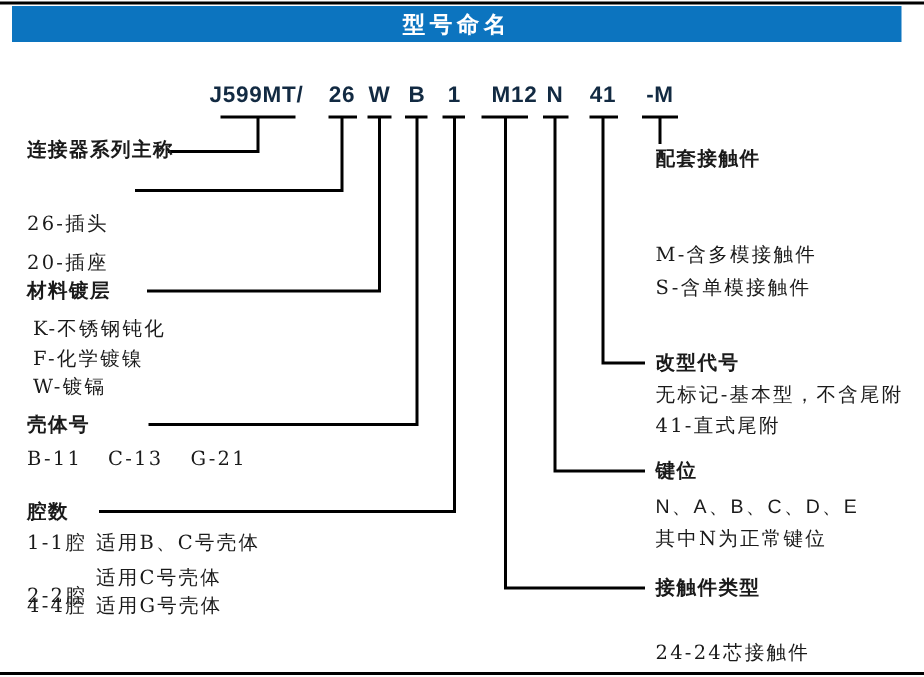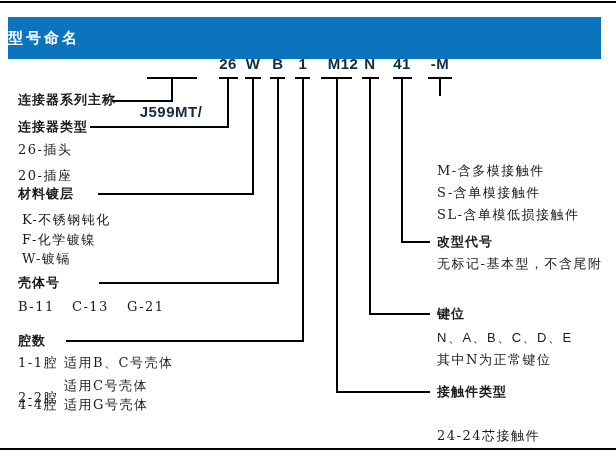--- a/index.html
+++ b/index.html
@@ -3,23 +3,23 @@
 <meta charset="utf-8">
 <style>
   html,body { margin:0; padding:0; background:#ffffff; }
   #page {
     position:relative; width:616px; height:451px; background:#fff;
     font-family:"Liberation Sans", sans-serif; overflow:hidden;
     color:var(--text, #1a1a1a);
   }
   .edge { position:absolute; left:0; width:616px; height:2px; background:#000; }
   #titlebar {
-    position:absolute; left:8px; top:17px; width:593px; height:42px;
+    position:absolute; left:8px; top:4px; width:593px; height:24px;
     background:var(--accent, #0c74bf);
-    display:flex; align-items:center; justify-content:flex-start;
+    display:flex; align-items:center; justify-content:center;
   }
   #titlebar .t {
     color:#ffffff; font-weight:bold; font-size:15px; letter-spacing:3px;
     font-family:"Liberation Sans", sans-serif;
   }
   .pn {
     position:absolute; top:55px; transform:translateX(-50%);
     font-weight:bold; font-size:15px; color:var(--part_number, #122a42);
     font-family:"Liberation Sans", sans-serif; white-space:nowrap; letter-spacing:0.5px;
   }
@@ -42,21 +42,21 @@
 
 <div id="page">
 
   <div class="edge" style="top:1px;"></div>
   <div class="edge" style="top:448px;"></div>
 
   <div id="titlebar">
     <span class="t">型号命名</span>
   </div>
 
-  <span class="pn" style="left:171px;margin-top:48px;">J599MT/</span>
+  <span class="pn" style="left:171px;">J599MT/</span>
   <span class="pn" style="left:228px;">26</span>
   <span class="pn" style="left:253px;">W</span>
   <span class="pn" style="left:278px;">B</span>
   <span class="pn" style="left:303px;">1</span>
   <span class="pn" style="left:337px;padding-left:12px;">M12</span>
   <span class="pn" style="left:370px;">N</span>
   <span class="pn" style="left:402px;">41</span>
   <span class="pn" style="left:440px;">-M</span>
 
   <svg class="lines" width="616" height="451">
@@ -80,21 +80,20 @@
 
       <polyline points="337,78 337,392 430,392"></polyline>
       <polyline points="370,78 370,314 430,314"></polyline>
       <polyline points="402,78 402,242 430,242"></polyline>
       <polyline points="440,78 440,96"></polyline>
     </g>
   </svg>
 
   <span class="lbl-b" style="left:18px; top:91px;">连接器系列主称</span>
 
-  <span class="lbl-b" style="left:18px; top:118px;">连接器类型</span>
   <span class="itm" style="left:18px; top:141px;">26-插头</span>
   <span class="itm" style="left:18px; top:167px;">20-插座</span>
 
   <span class="lbl-b" style="left:18px; top:185px;">材料镀层</span>
   <span class="itm" style="left:22px; top:211px;">K-不锈钢钝化</span>
   <span class="itm" style="left:22px; top:231px;">F-化学镀镍</span>
   <span class="itm" style="left:22px; top:250px;">W-镀镉</span>
 
   <span class="lbl-b" style="left:18px; top:274px;">壳体号</span>
   <span class="itm" style="left:18px; top:298px;">B-11</span>
@@ -102,26 +101,27 @@
   <span class="itm" style="left:127px; top:298px;">G-21</span>
 
   <span class="lbl-b" style="left:18px; top:332px;">腔数</span>
   <span class="itm" style="left:18px; top:354px;">1-1腔</span>
   <span class="itm" style="left:64px; top:354px;">适用B、C号壳体</span>
   <span class="itm" style="left:18px; top:389px;">2-2腔</span>
   <span class="itm" style="left:64px; top:377px;">适用C号壳体</span>
   <span class="itm" style="left:18px; top:396px;">4-4腔</span>
   <span class="itm" style="left:64px; top:396px;">适用G号壳体</span>
 
+  <span class="lbl-b" style="left:437px; top:97px;">配套接触件</span>
   <span class="itm" style="left:437px; top:141px;margin-top:21px;">M-含多模接触件</span>
   <span class="itm" style="left:437px; top:184px;">S-含单模接触件</span>
-  <span class="itm" style="left:437px; top:206px;">SL-含单模低损接触件</span>
 
   <span class="lbl-b" style="left:437px; top:233px;">改型代号</span>
   <span class="itm" style="left:437px; top:255px;">无标记-基本型，不含尾附</span>
+  <span class="itm" style="left:437px; top:276px;">41-直式尾附</span>
 
   <span class="lbl-b" style="left:437px; top:305px;">键位</span>
   <span class="itm-sans" style="left:437px; top:329px;">N、A、B、C、D、E</span>
   <span class="itm" style="left:437px; top:351px;">其中N为正常键位</span>
 
   <span class="lbl-b" style="left:437px; top:383px;">接触件类型</span>
   <span class="itm" style="left:437px; top:427px;">24-24芯接触件</span>
 
 </div>
 

